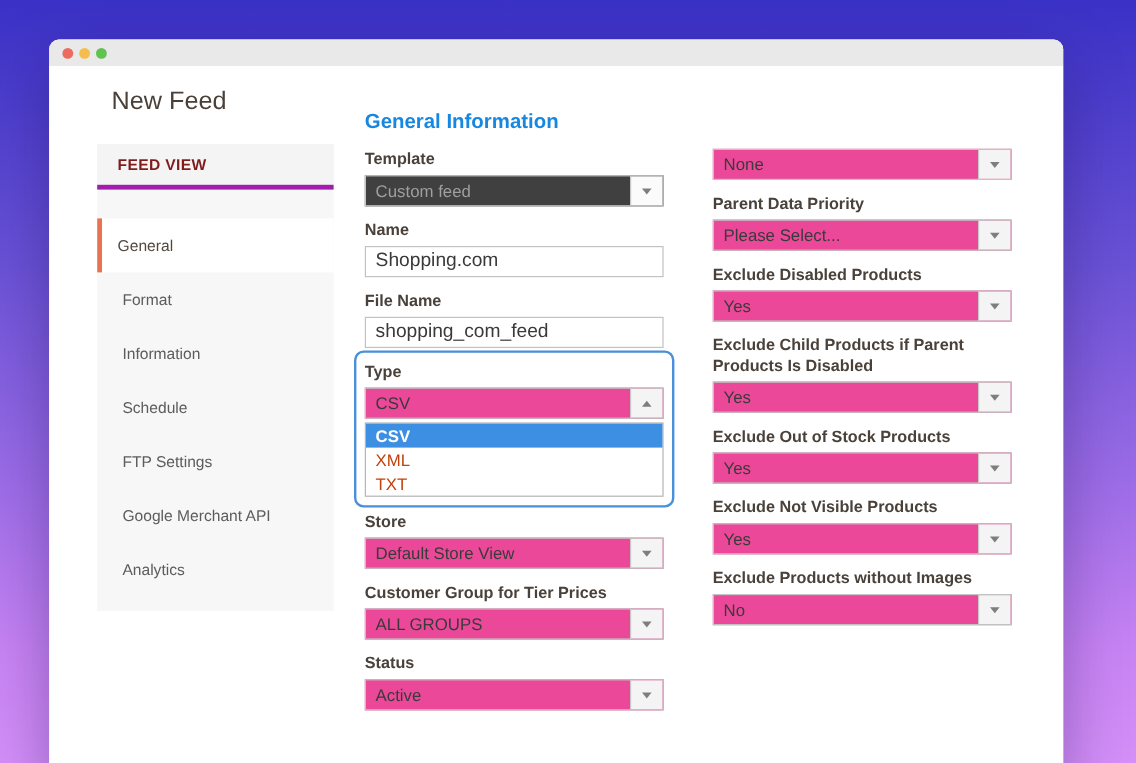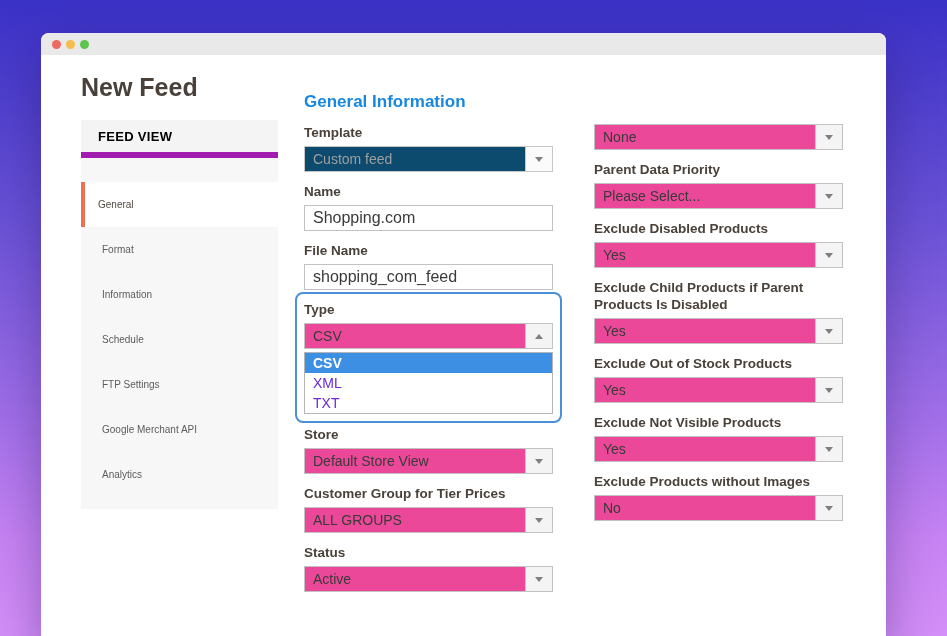--- a/index.html
+++ b/index.html
@@ -22,38 +22,38 @@
     display: flex; align-items: center; padding-left: 11px;
   }
   .dot { width: 9px; height: 9px; border-radius: 50%; margin-right: 5px; }
   .dot.red { background: #ec6a5e; }
   .dot.yellow { background: #f4bd4e; }
   .dot.green { background: #5fc34f; }
   .content { position: relative; width: 100%; height: 598px; background: #fff; }
 
   
   .page-title {
-    position: absolute; left: 40px; top: 18px;
-    font-size: 25px; color: #494139; font-weight: 700;
+    position: absolute; left: 52px; top: 18px;
+    font-size: 21px; color: #494139; font-weight: 400;
   }
 
   
   .sidebar {
     position: absolute; left: 40px; top: 65px; width: 197px;
     background: #f7f7f7;
   }
   .sidebar-header {
-    height: 38px; background: #f4f4f4; border-bottom: 6px solid #a21caf;
+    height: 38px; background: #f4f4f4; border-bottom: 4px solid #a21caf;
     display: flex; align-items: center; padding-left: 17px;
-    font-size: 13px; font-weight: bold; color: #000000; letter-spacing: 0.3px;
+    font-size: 13px; font-weight: bold; color: #7f1d1d; letter-spacing: 0.3px;
   }
   .sidebar-items { padding-top: 24px; padding-bottom: 12px; }
   .sidebar-item {
     height: 45px; display: flex; align-items: center; padding-left: 17px;
-    font-size: 10px; color: #5c5c5c; cursor: pointer;
+    font-size: 13px; color: #5c5c5c; cursor: pointer;
     border-left: 4px solid transparent;
   }
   .sidebar-item.active {
     background: #ffffff; border-left: 4px solid #e97350; padding-left: 13px; color: #514941;
   }
 
   
   .main-left  { position: absolute; left: 263px; top: 36px; width: 249px; }
   .main-right { position: absolute; left: 553px; top: 69px; width: 249px; }
   .section-heading {
@@ -75,32 +75,32 @@
     font-family: "Liberation Sans", sans-serif; font-size: 16px; color: #3a3a3a;
     padding-left: 8px; outline: none; display: block;
   }
   .select-arrow {
     width: 27px; min-width: 27px; height: 100%; margin-left: auto;
     border-left: 1px solid #c9c9c9; background: #f4f4f4;
     display: flex; align-items: center; justify-content: center; cursor: pointer;
   }
   .tri-down { width: 0; height: 0; border-left: 4px solid transparent; border-right: 4px solid transparent; border-top: 5px solid #7e7e7e; }
   .tri-up   { width: 0; height: 0; border-left: 4px solid transparent; border-right: 4px solid transparent; border-bottom: 5px solid #7e7e7e; }
-  .control.disabled { background: #0c4a6e; color: #9f9f9f; border-color: #c7c7c7; }
+  .control.disabled { background: #404040; color: #9f9f9f; border-color: #c7c7c7; }
   .control.disabled .select-arrow { background: #fbfbfb; }
 
   
   .type-ring {
     border: 2px solid #4a90d9; border-radius: 8px; background: #ffffff;
     padding: 7px; margin: -9px -9px 3px -9px; position: relative; z-index: 2;
   }
   .options-list { border: 1px solid #b5b5b5; background: #ffffff; margin-top: 3px; }
   .option {
     height: 20px; line-height: 20px; padding-left: 8px;
-    font-size: 14px; color: #6d28d9; cursor: pointer;
+    font-size: 14px; color: #c2410c; cursor: pointer;
   }
   .option.selected { background: #3d8fe4; color: #ffffff; font-weight: bold; }
 </style>
 </head>
 <body>
 
 <div class="window">
   <div class="titlebar">
     <span class="dot red"></span>
     <span class="dot yellow"></span>

